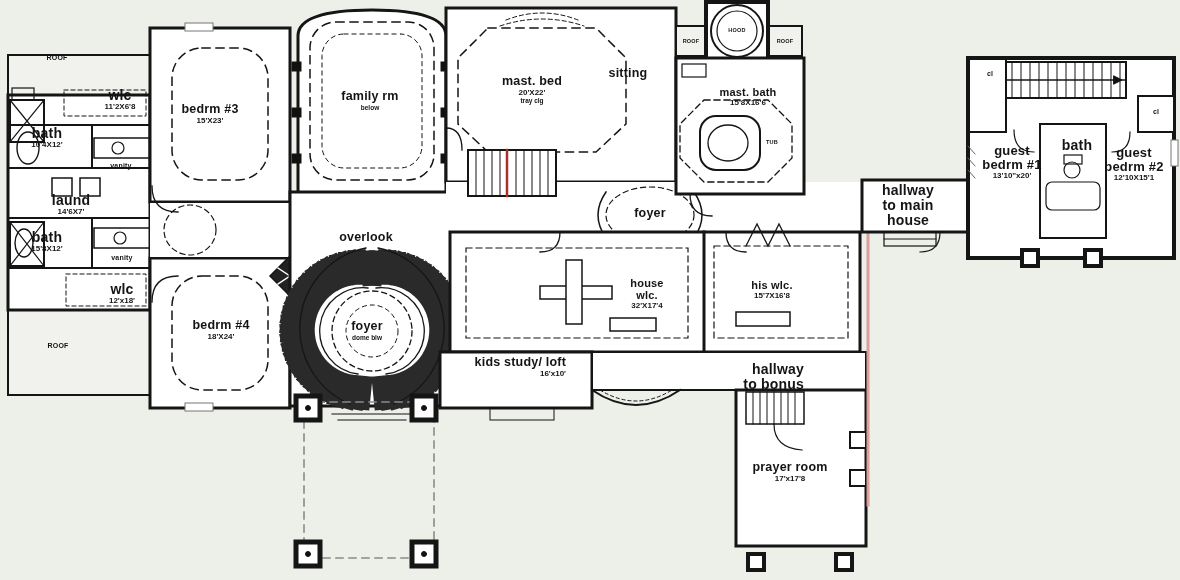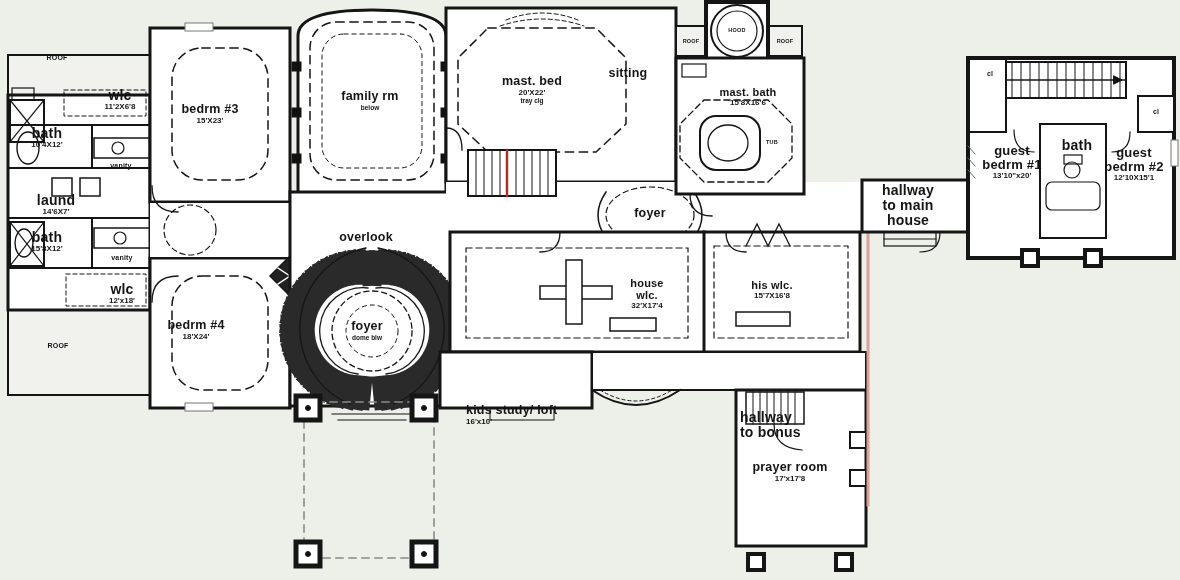--- a/index.html
+++ b/index.html
@@ -9,21 +9,21 @@
   .lbl{position:absolute;transform:translate(-50%,-50%);text-align:center;
        color:#141414;font-weight:700;line-height:1.08;white-space:normal;}
   .lbl .l1{display:block;font-size:11px;letter-spacing:.2px;}
   .lbl .l2{display:block;font-size:8px;}
   .lbl .l3{display:block;font-size:6.5px;}
   .big .l1{font-size:12.5px;}
   .md  .l1{font-size:13px;}
   .sm  .l1{font-size:14px;}
   .xs  .l1{font-size:7px;}
   .xxs .l1{font-size:5.5px;}
-  .la{transform:none;text-align:left;margin-top:48px;}
+  .la{transform:none;text-align:right;}
 </style>
 </head>
 <body>
 
 <div class="plan">
 
 <svg width="1180" height="580" viewBox="0 0 1180 580">
   <g stroke="#151515" fill="none" stroke-linecap="square">
 
     <g>
@@ -212,21 +212,21 @@
       <span class="l1">wlc</span>
       <span class="l2">11'2X6'8</span>
     </div>
 <div class="lbl sm" style="left:47px;top:138px">
       <span class="l1">bath</span>
       <span class="l2">10'4X12'</span>
     </div>
 <div class="lbl xs" style="left:121px;top:166px">
       <span class="l1">vanity</span>
     </div>
-<div class="lbl sm" style="left:56px;top:205px">
+<div class="lbl sm" style="left:71px;top:205px">
       <span class="l1">laund</span>
       <span class="l2">14'6X7'</span>
     </div>
 <div class="lbl sm" style="left:47px;top:242px">
       <span class="l1">bath</span>
       <span class="l2">15'8X12'</span>
     </div>
 <div class="lbl xs" style="left:122px;top:258px">
       <span class="l1">vanity</span>
     </div>
@@ -234,21 +234,21 @@
       <span class="l1">wlc</span>
       <span class="l2">12'x18'</span>
     </div>
 <div class="lbl xs" style="left:58px;top:346px">
       <span class="l1">ROOF</span>
     </div>
 <div class="lbl big" style="left:210px;top:114px">
       <span class="l1">bedrm #3</span>
       <span class="l2">15'X23'</span>
     </div>
-<div class="lbl big" style="left:196px;top:330px">
+<div class="lbl big" style="left:221px;top:330px">
       <span class="l1">bedrm #4</span>
       <span class="l2">18'X24'</span>
     </div>
 <div class="lbl big" style="left:370px;top:100px">
       <span class="l1">family rm</span>
       <span class="l3">below</span>
     </div>
 <div class="lbl big" style="left:366px;top:238px">
       <span class="l1">overlook</span>
     </div>

